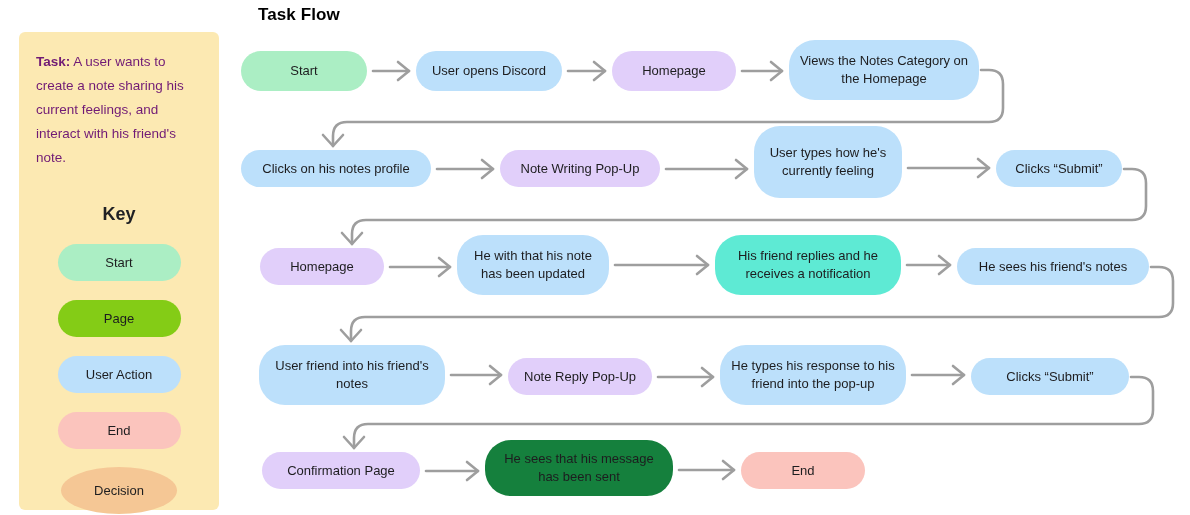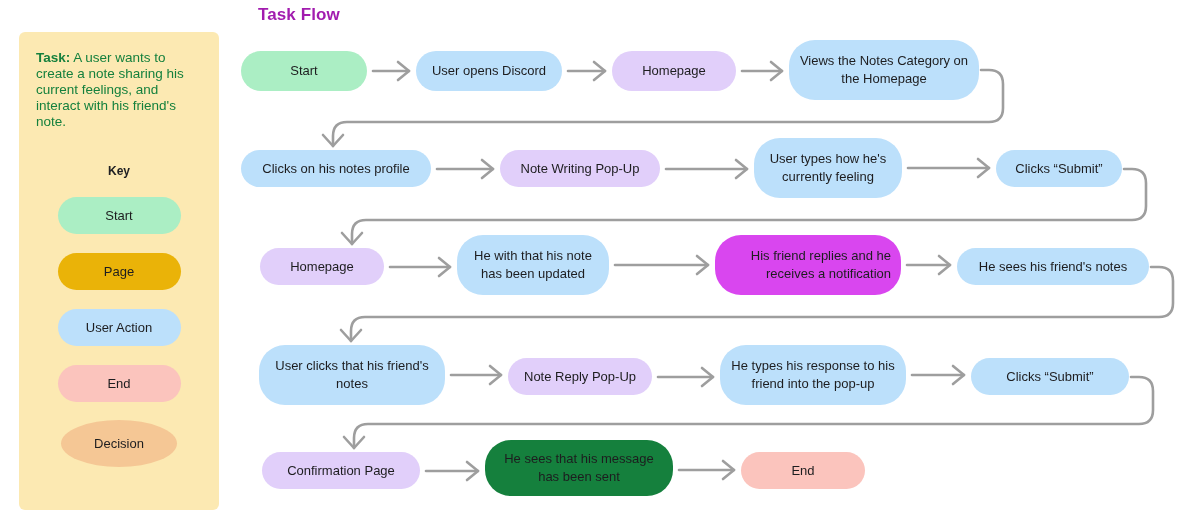--- a/index.html
+++ b/index.html
@@ -23,28 +23,28 @@
     top: 32px;
     width: 200px;
     height: 478px;
     background: #FCE9B2;
     border-radius: 6px;
     box-sizing: border-box;
     padding: 18px 17px 0 17px;
   }
   #task-text {
     font-size: 13.5px;
-    line-height: 16px;
-    color: #15803d;
+    line-height: 24px;
+    color: #701a75;
   }
   #task-text b { font-weight: bold; }
   #key-title {
     text-align: center;
     font-weight: bold;
-    font-size: 12px;
+    font-size: 18px;
     margin-top: 34px;
   }
   .key-item {
     margin: 0 auto;
     margin-top: 19px;
     width: 123px;
     height: 37px;
     border-radius: 19px;
     display: flex;
     align-items: center;
@@ -59,21 +59,21 @@
     margin-top: 18px;
   }
 
   
   #flow-title {
     position: absolute;
     left: 258px;
     top: 5px;
     font-size: 17px;
     font-weight: bold;
-    color: #a21caf;
+    color: #000000;
     letter-spacing: 0.1px;
   }
 
   
   #flow {
     position: absolute;
     left: 0;
     top: 0;
     width: 1190px;
     height: 515px;
@@ -104,21 +104,21 @@
 
 <div id="sidebar">
   <div id="task-text">
     <b>Task:</b><span> A user wants to create a note sharing his current feelings, and interact with his friend's note.</span>
   </div>
   <div id="key-title">Key</div>
   <div id="key-list">
       <div class="key-item" style="background: rgb(171, 238, 196);">
         <span>Start</span>
       </div>
-      <div class="key-item" style="background: #eab308;">
+      <div class="key-item" style="background: #84cc16;">
         <span>Page</span>
       </div>
       <div class="key-item" style="background: rgb(188, 224, 251);">
         <span>User Action</span>
       </div>
       <div class="key-item" style="background: rgb(251, 196, 189);">
         <span>End</span>
       </div>
       <div class="key-item ellipse" style="background: rgb(245, 199, 149);">
         <span>Decision</span>
@@ -179,40 +179,40 @@
       </div>
       <div class="node tall" style="left: 789px; top: 40px; width: 190px; height: 60px; background: rgb(188, 224, 251);">
         <span>Views the Notes Category on the Homepage</span>
       </div>
       <div class="node" style="left: 241px; top: 150px; width: 190px; height: 37px; background: rgb(188, 224, 251);">
         <span>Clicks on his notes profile</span>
       </div>
       <div class="node" style="left: 500px; top: 150px; width: 160px; height: 37px; background: rgb(225, 207, 250);">
         <span>Note Writing Pop-Up</span>
       </div>
-      <div class="node tall" style="left: 754px; top: 138px; width: 148px; height: 60px; background: rgb(188, 224, 251);">
+      <div class="node tall" style="left: 754px; top: 126px; width: 148px; height: 72px; background: rgb(188, 224, 251);">
         <span>User types how he's currently feeling</span>
       </div>
       <div class="node" style="left: 996px; top: 150px; width: 126px; height: 37px; background: rgb(188, 224, 251);">
         <span>Clicks “Submit”</span>
       </div>
       <div class="node" style="left: 260px; top: 248px; width: 124px; height: 37px; background: rgb(225, 207, 250);">
         <span>Homepage</span>
       </div>
       <div class="node tall" style="left: 457px; top: 235px; width: 152px; height: 60px; background: rgb(188, 224, 251);">
         <span>He with that his note has been updated</span>
       </div>
-      <div class="node tall" style="left: 715px; top: 235px; width: 186px; height: 60px; background: #d946ef; text-align: right;">
+      <div class="node tall" style="left: 715px; top: 235px; width: 186px; height: 60px; background: #5eead4;">
         <span>His friend replies and he receives a notification</span>
       </div>
       <div class="node" style="left: 957px; top: 248px; width: 192px; height: 37px; background: rgb(188, 224, 251);">
         <span>He sees his friend's notes</span>
       </div>
       <div class="node tall" style="left: 259px; top: 345px; width: 186px; height: 60px; background: rgb(188, 224, 251);">
-        <span>User clicks that his friend's notes</span>
+        <span>User friend into his friend's notes</span>
       </div>
       <div class="node" style="left: 508px; top: 358px; width: 144px; height: 37px; background: rgb(225, 207, 250);">
         <span>Note Reply Pop-Up</span>
       </div>
       <div class="node tall" style="left: 720px; top: 345px; width: 186px; height: 60px; background: rgb(188, 224, 251); justify-content: center;">
         <span>He types his response to his friend into the pop-up</span>
       </div>
       <div class="node" style="left: 971px; top: 358px; width: 158px; height: 37px; background: rgb(188, 224, 251);">
         <span>Clicks “Submit”</span>
       </div>

